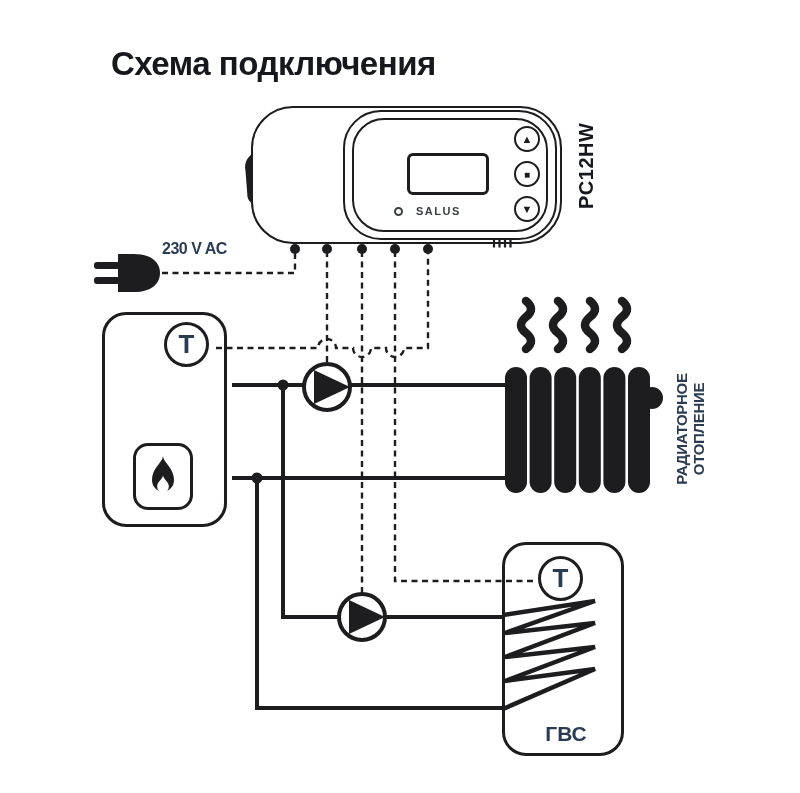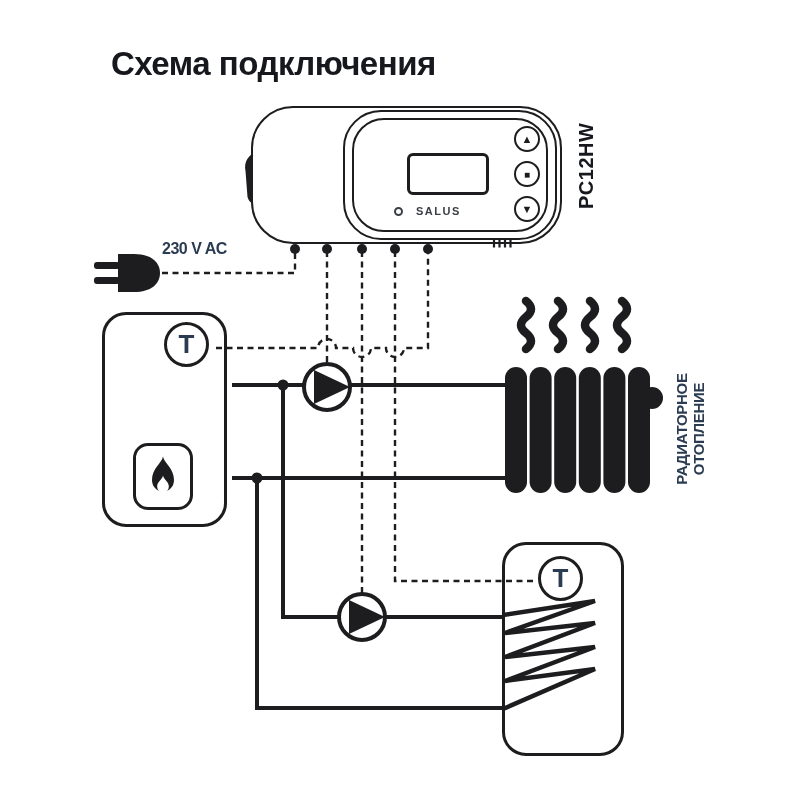--- a/index.html
+++ b/index.html
@@ -94,20 +94,21 @@
     </svg>
   </div>
   <div class="abs sensor-circle boiler-sensor">
     <span>T</span>
   </div>
 
   <div class="abs tank"></div>
   <div class="abs sensor-circle tank-sensor">
     <span>T</span>
   </div>
+  <div class="abs tank-label">ГВС</div>
 
   <div class="abs radiator-label">
     <div>РАДИАТОРНОЕ</div>
     <div>ОТОПЛЕНИЕ</div>
   </div>
 
   <svg class="layer" width="800" height="793" viewBox="0 0 800 793">
 
     <path class="solid" d="M252 154 C247 158 244 163 245.5 171 L247.5 197 C248.5 200.5 250 202 252 203 Z"></path>
 

